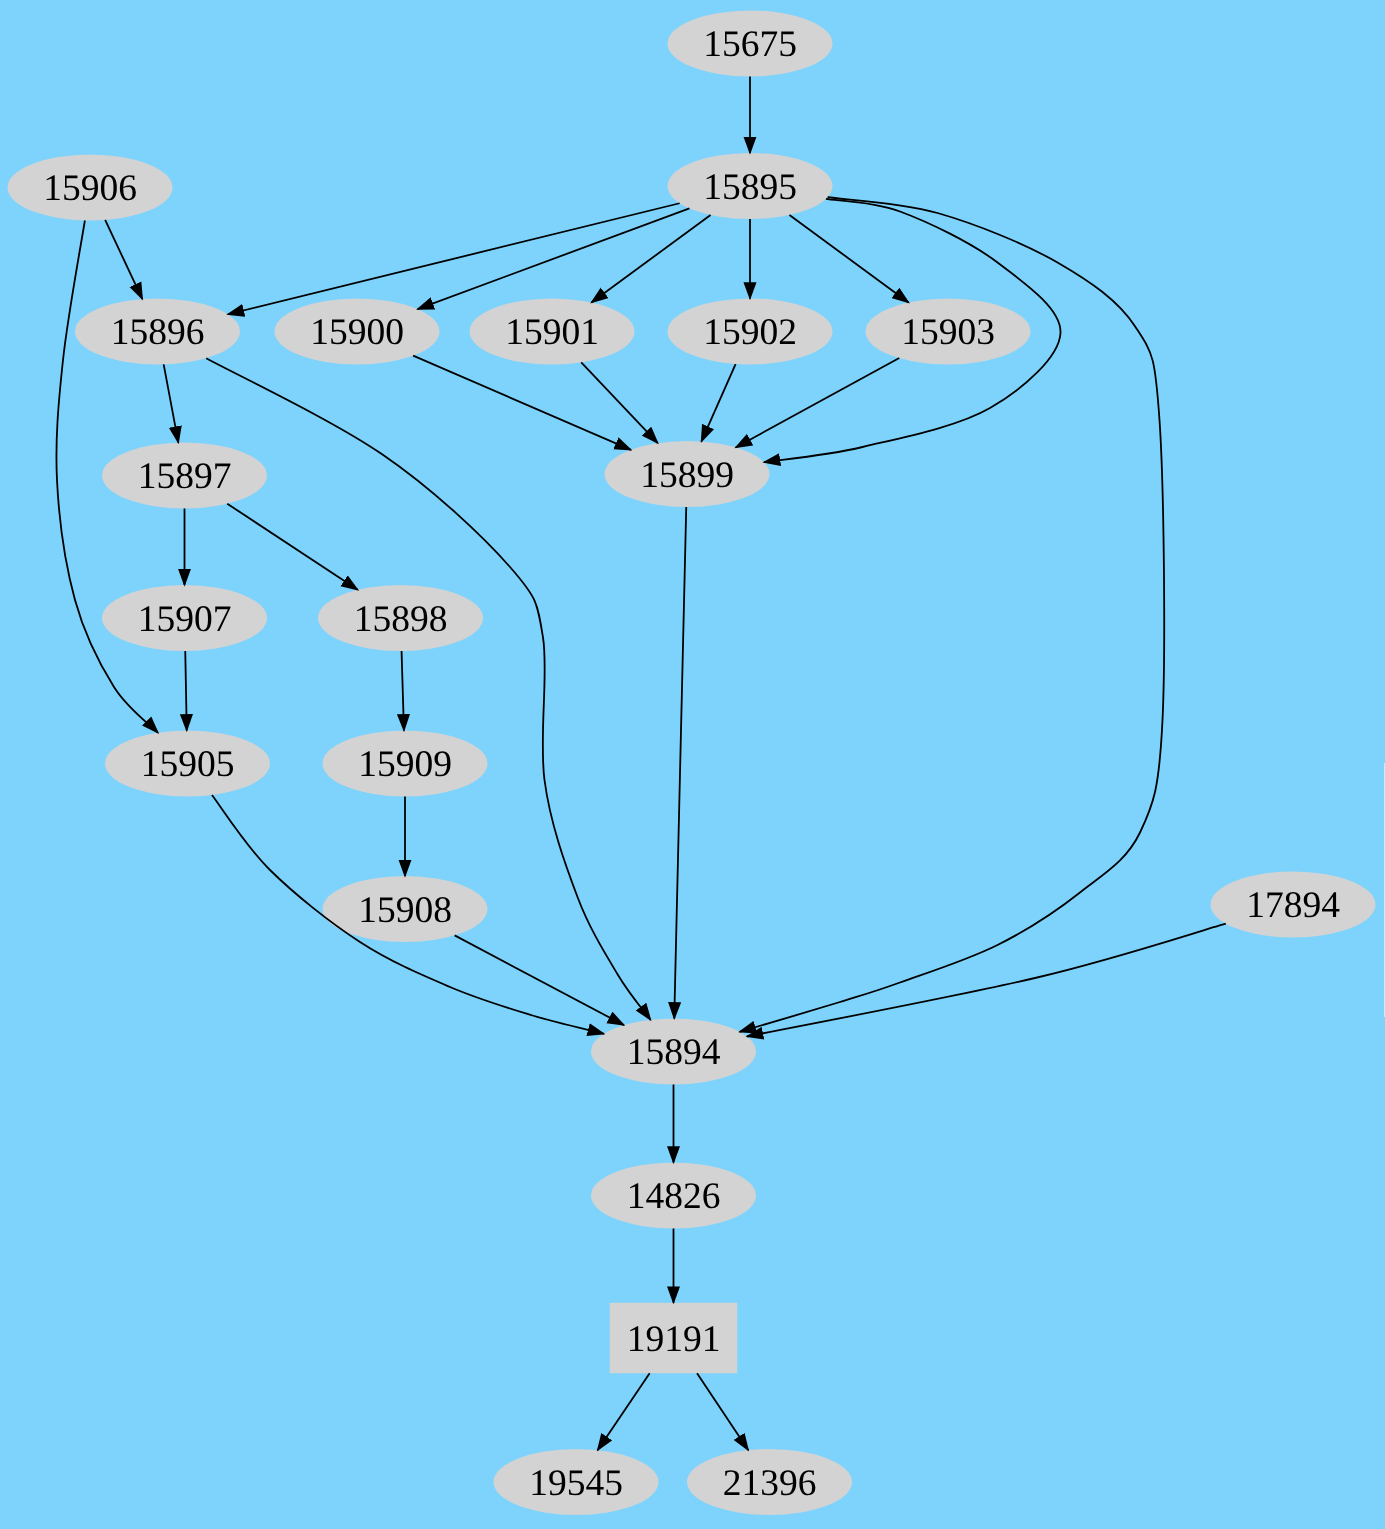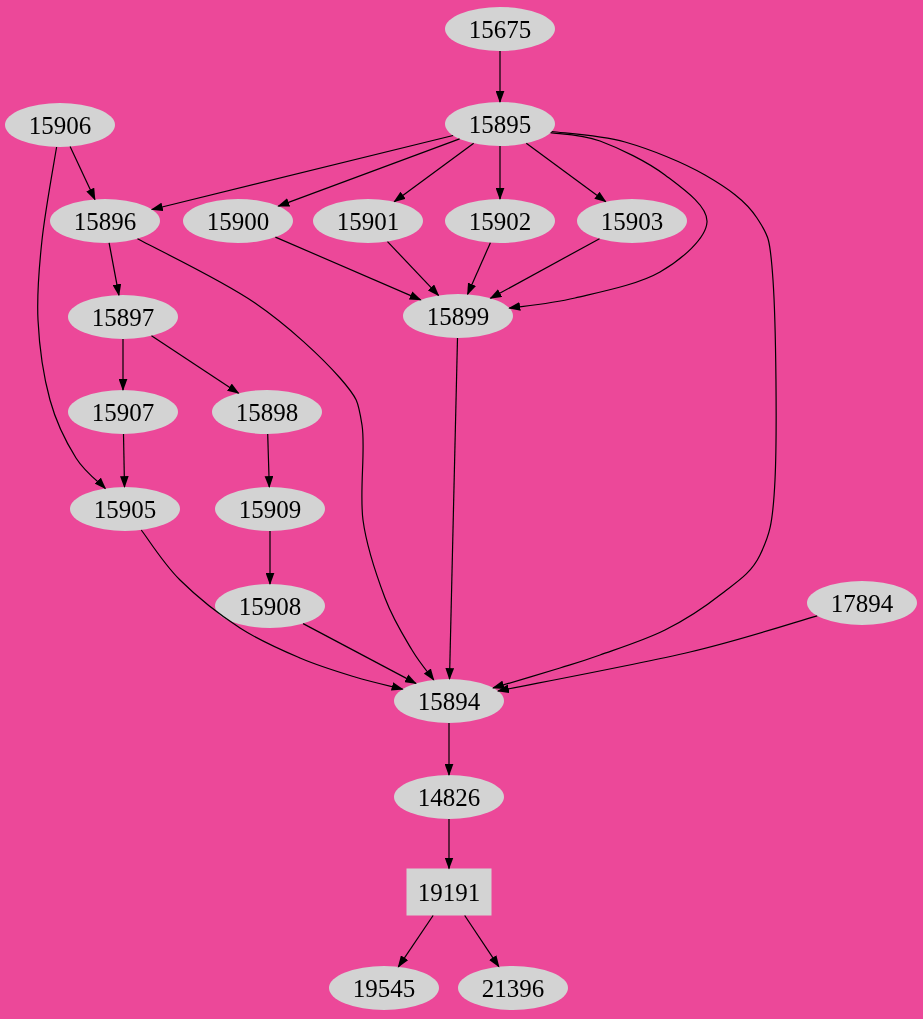--- a/index.html
+++ b/index.html
@@ -4,21 +4,21 @@
 <style>
   html, body {
     margin: 0;
     padding: 0;
     background: #ffffff;
   }
   .canvas {
     position: relative;
     width: 923px;
     height: 1019px;
-    background: #ec4899;
+    background: #7dd3fc;
     overflow: hidden;
   }
   svg { display: block; }
   .node-shape {
     stroke: none;
   }
   .node-label {
     font-family: "Liberation Serif", "DejaVu Serif", serif;
     font-size: 25px;
     text-anchor: middle;

